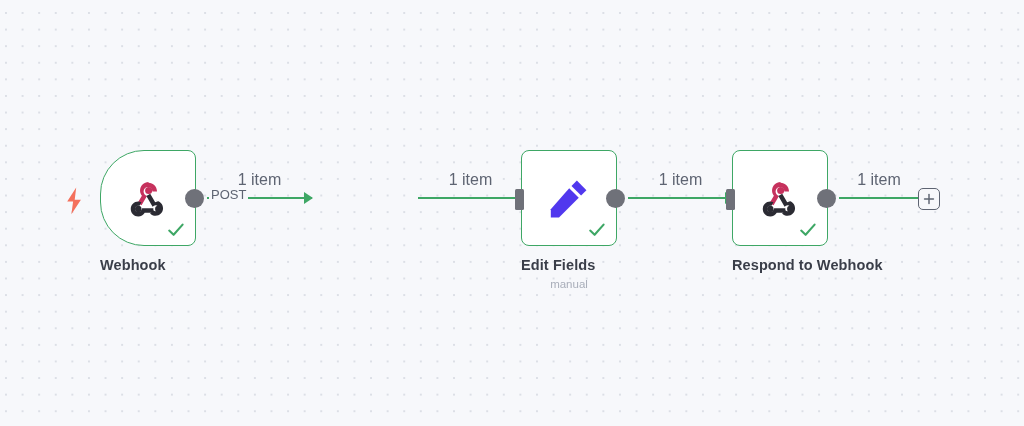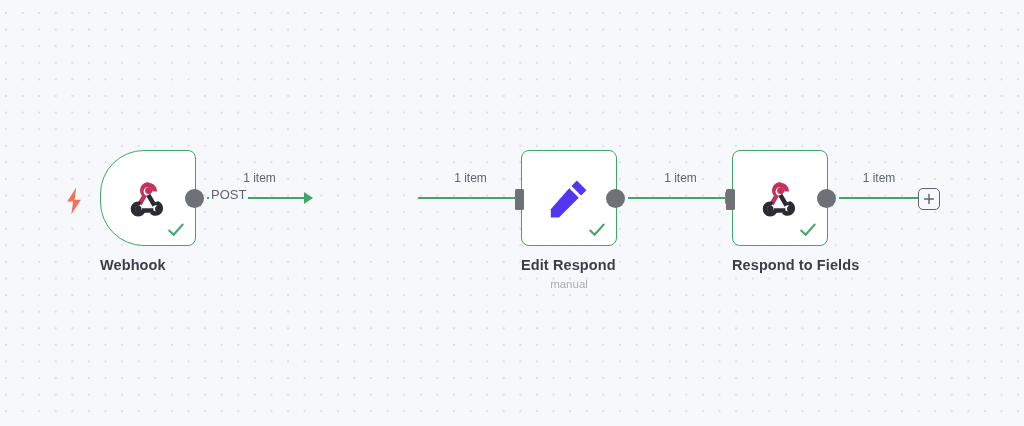--- a/index.html
+++ b/index.html
@@ -137,21 +137,21 @@
     height: 0;
     border-top: 6px solid transparent;
     border-bottom: 6px solid transparent;
     border-left: 9px solid #3EA765;
   }
   .conn-count {
     position: absolute;
     top: -25px;
     left: 50%;
     transform: translateX(-50%);
-    font-size: 12px;
+    font-size: 16px;
     color: #5E6472;
     white-space: nowrap;
     background: #F7F8FB;
     padding: 0 3px;
   }
   .conn-method {
     position: absolute;
     top: -9px;
     left: 2px;
     font-size: 13px;
@@ -238,41 +238,41 @@
       <svg class="node-icon" viewBox="0 0 48 48" aria-hidden="true">
         <path d="M32.2 5.8 L42.2 15.8 L36.6 21.4 L26.6 11.4 Z" fill="#5138EE"></path>
         <path d="M24.2 13.8 L34.2 23.8 L13.6 44.4 L5.0 44.4 L5.0 35.8 Z" fill="#5138EE"></path>
       </svg>
       <svg class="node-check" viewBox="0 0 20 20" aria-hidden="true">
         <path d="M3.2 10.6 L7.6 14.8 L16.6 4.6" fill="none" stroke="#3EA765" stroke-width="2.1" stroke-linecap="round" stroke-linejoin="round"></path>
       </svg>
       <div class="port-in"></div>
       <div class="port-out"></div>
     </div>
-    <div class="node-title">Edit Respond</div>
+    <div class="node-title">Edit Fields</div>
     <div class="node-sub">manual</div>
   </div>
 
   <div class="node-wrap" style="left:732px;">
     <div class="node-box">
       <svg class="node-icon" viewBox="0 0 48 48" aria-hidden="true">
         <path d="M24.7 7.2c-5.0 0-9.0 4.0-9.0 9.0 0 2.1 0.7 4.0 1.9 5.5l-4.4 7.4 4.1 2.4 5.6-9.5-1.5-1.0c-1.2-0.8-2.0-2.2-2.0-3.8 0-2.5 2.1-4.6 4.6-4.6 2.5 0 4.6 2.1 4.6 4.6h4.8c0-5.0-4.0-9.0-9.0-9.0z" fill="#C6315D"></path>
         <circle cx="24.7" cy="16.2" r="3.7" fill="#C6315D"></circle>
         <path d="M13.8 27.6c-4.3 0-7.8 3.5-7.8 7.8 0 4.3 3.5 7.8 7.8 7.8 2.9 0 5.4-1.6 6.8-3.9h9.0v-4.6H17.9l-0.7 1.5c-0.6 1.4-2.0 2.4-3.5 2.4-1.8 0-3.2-1.4-3.2-3.2 0-1.8 1.4-3.2 3.2-3.2 0.4 0 0.8 0.1 1.2 0.2l2.3-4.0c-1.0-0.5-2.2-0.8-3.4-0.8z" fill="#2B2B33"></path>
         <circle cx="13.8" cy="35.4" r="3.4" fill="#2B2B33"></circle>
         <path d="M34.8 27.6c-1.2 0-2.3 0.3-3.3 0.8l-5.2-8.8-4.0 2.4 6.5 11.0 1.4-1.0c0.5-0.3 1.1-0.5 1.7-0.5 1.8 0 3.2 1.4 3.2 3.2 0 1.8-1.4 3.2-3.2 3.2-0.9 0-1.7-0.4-2.3-1.0l-3.4 3.2c1.4 1.5 3.4 2.4 5.7 2.4 4.3 0 7.8-3.5 7.8-7.8 0-4.3-3.5-7.8-7.8-7.8z" fill="#2B2B33"></path>
         <circle cx="34.8" cy="35.4" r="3.4" fill="#2B2B33"></circle>
       </svg>
       <svg class="node-check" viewBox="0 0 20 20" aria-hidden="true">
         <path d="M3.2 10.6 L7.6 14.8 L16.6 4.6" fill="none" stroke="#3EA765" stroke-width="2.1" stroke-linecap="round" stroke-linejoin="round"></path>
       </svg>
       <div class="port-in"></div>
       <div class="port-out"></div>
     </div>
-    <div class="node-title">Respond to Fields</div>
+    <div class="node-title">Respond to Webhook</div>
   </div>
 
   <div id="add-node-button">
     <svg viewBox="0 0 14 14" width="12" height="12" aria-hidden="true">
       <line x1="7" y1="1.8" x2="7" y2="12.2" stroke="#5E6472" stroke-width="1.7" stroke-linecap="round"></line>
       <line x1="1.8" y1="7" x2="12.2" y2="7" stroke="#5E6472" stroke-width="1.7" stroke-linecap="round"></line>
     </svg>
   </div>
 
 </div>

